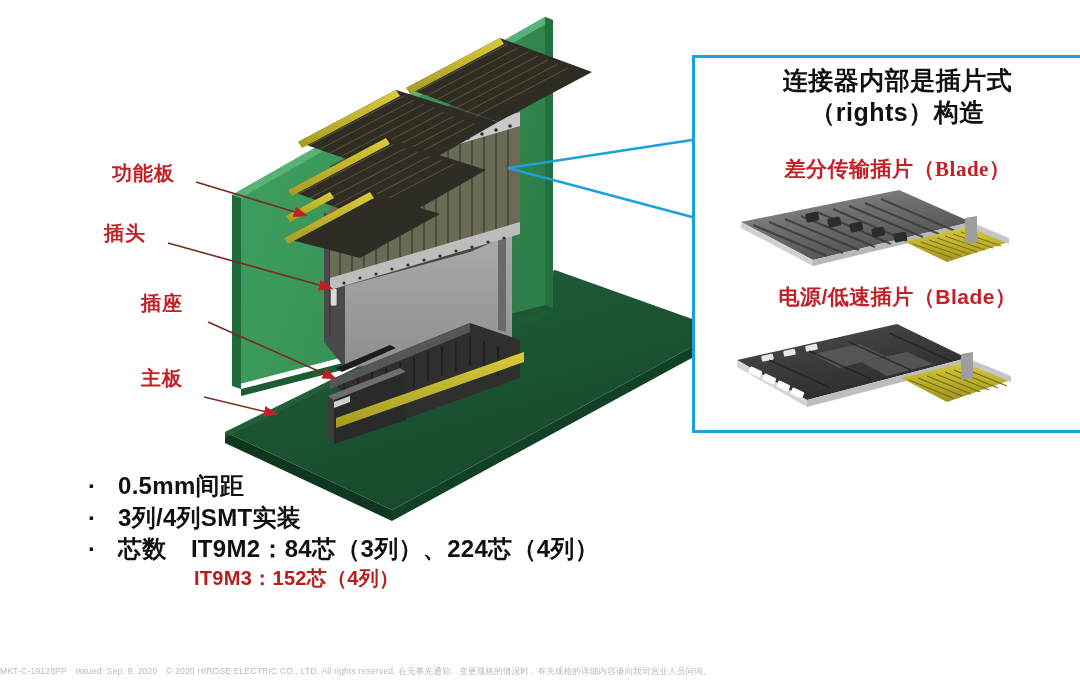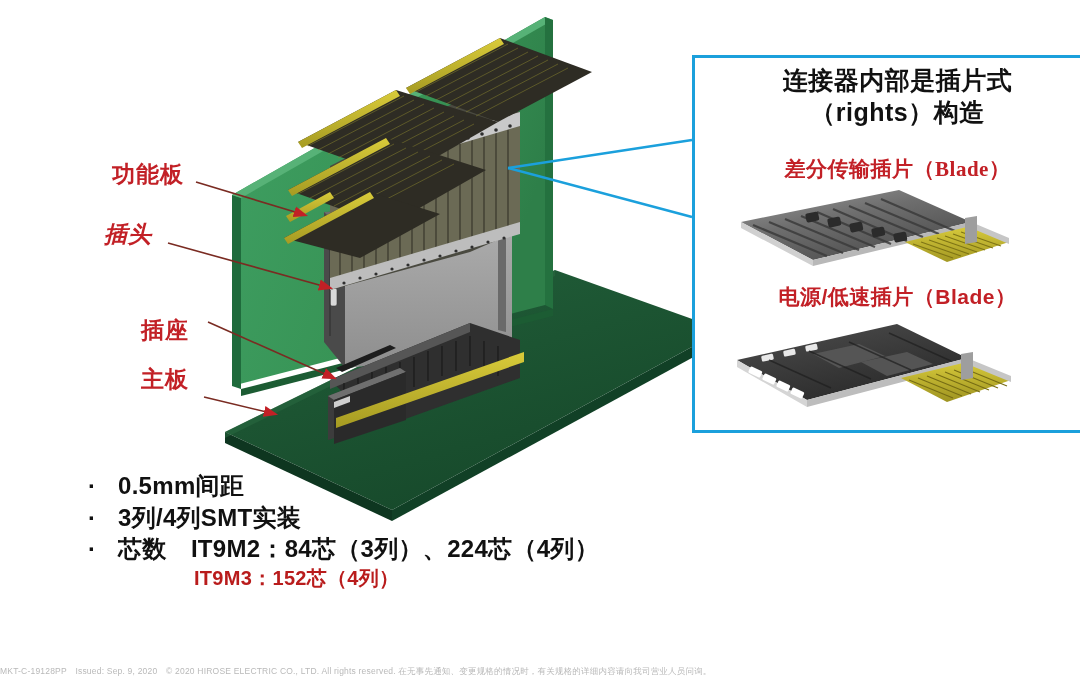--- a/index.html
+++ b/index.html
@@ -29,28 +29,28 @@
     left: 0; top: 0;
     width: 1080px; height: 686px;
     pointer-events: none;
   }
 
   
   .red-label {
     position: absolute;
     color: #C22026;
     font-weight: bold;
-    font-size: 23px;
+    font-size: 20px;
     letter-spacing: 1px;
     white-space: nowrap;
     line-height: 1;
   }
   #lbl-gongnengban { left: 112px; top: 163px; }
-  #lbl-chatou      { left: 104px; top: 223px; font-style: italic; }
-  #lbl-chazuo      { left: 141px; top: 319px; }
+  #lbl-chatou      { left: 104px; top: 223px; }
+  #lbl-chazuo      { left: 141px; top: 293px; }
   #lbl-zhuban      { left: 141px; top: 368px; }
 
   
   #callout-box {
     position: absolute;
     left: 692px; top: 55px;
     width: 411px; height: 378px;
     border: 3px solid #1BA0DC;
     background: #ffffff;
   }

